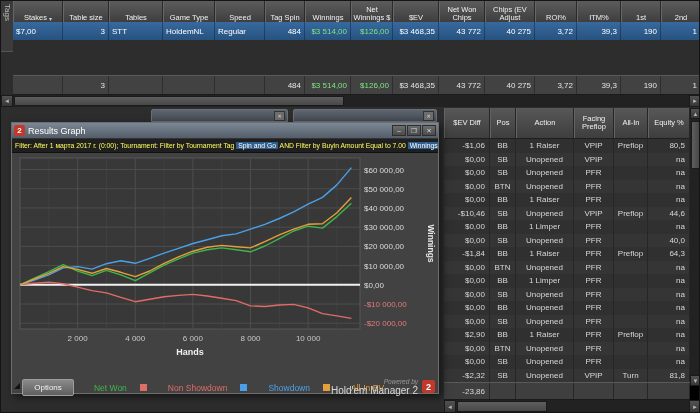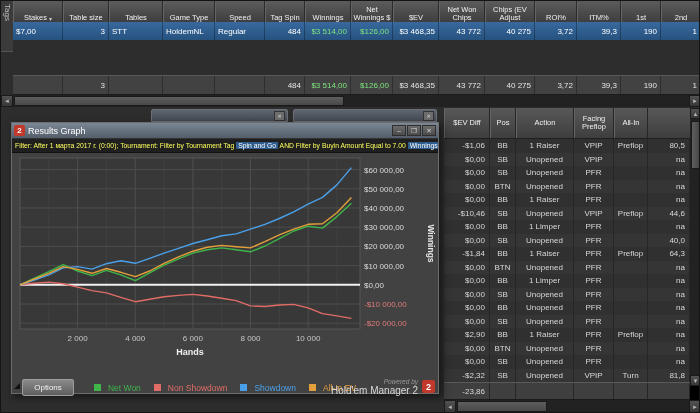--- a/index.html
+++ b/index.html
@@ -48,21 +48,21 @@
   .gtitle{height:15px;background:linear-gradient(#7c8795,#535e6a);display:flex;align-items:center;padding:0 2px;border-bottom:1px solid #333;}
   .hm2-ico{width:11px;height:11px;background:#c2392b;border-radius:2px;color:#fff;font-size:8px;font-weight:bold;
            display:flex;align-items:center;justify-content:center;margin-right:3px;flex:none;}
   .gtitle .ttl{flex:1;font-size:9px;color:#fff;white-space:nowrap;overflow:hidden;}
   .winbtn{width:14px;height:11px;background:linear-gradient(#6d6d6d,#4b4b4b);border:1px solid #2e2e2e;color:#ddd;
           font-size:6.5px;display:flex;align-items:center;justify-content:center;margin-left:1px;box-sizing:border-box;}
   .gfilter{height:13px;background:#1f1f1f;color:#ffff5e;font-size:6.8px;line-height:13px;white-space:nowrap;
            overflow:hidden;padding:0 3px;border-bottom:1px solid #111;}
   .gfilter .tag{background:#2e5d8e;color:#fff;padding:0 2px;}
   .legend{height:13px;display:flex;justify-content:center;align-items:center;gap:13px;font-size:8.5px;}
-  .lg-item{display:flex;align-items:center;gap:7px;margin-top:38px;}
+  .lg-item{display:flex;align-items:center;gap:21px;margin-top:38px;}
   .lg-item .sw{width:7px;height:7px;display:inline-block;}
   .gbottom{position:relative;height:24px;}
   .grip{position:absolute;left:2px;top:8px;width:0;height:0;border-left:6px solid transparent;border-bottom:6px solid #111;}
   .opt-btn{position:absolute;left:10px;top:4px;width:50px;height:15px;background:linear-gradient(#8a8a8a,#5f5f5f);
            border:1px solid #9c9c9c;border-radius:2px;color:#f2f2f2;font-size:8px;display:flex;align-items:center;justify-content:center;}
   .powered{position:absolute;right:20px;top:3px;text-align:right;line-height:1.15;}
   .powered .l1{font-size:6.5px;color:#989898;font-style:italic;}
   .powered .l2{font-size:10px;color:#d8d8d8;}
   .pw-badge{position:absolute;right:3px;top:5px;width:13px;height:13px;background:#c2392b;border-radius:2px;color:#fff;
             font-size:9px;font-weight:bold;display:flex;align-items:center;justify-content:center;}
@@ -275,20 +275,21 @@
     </div>
   </div>
 
   <div class="evtab">
     <div class="ev-header egrid" id="evHeader">
         <div class="ecell eh">$EV Diff</div>
         <div class="ecell eh">Pos</div>
         <div class="ecell eh">Action</div>
         <div class="ecell eh">Facing Preflop</div>
         <div class="ecell eh">All-In</div>
+        <div class="ecell eh">Equity %</div>
       </div>
     <div id="evBody">
         <div class="erow egrid even">
           <div class="ecell c0 neg">-$1,06</div>
           <div class="ecell c1">BB</div>
           <div class="ecell c2">1 Raiser</div>
           <div class="ecell c3">VPIP</div>
           <div class="ecell c4">Preflop</div>
           <div class="ecell c5">80,5</div>
         </div>

